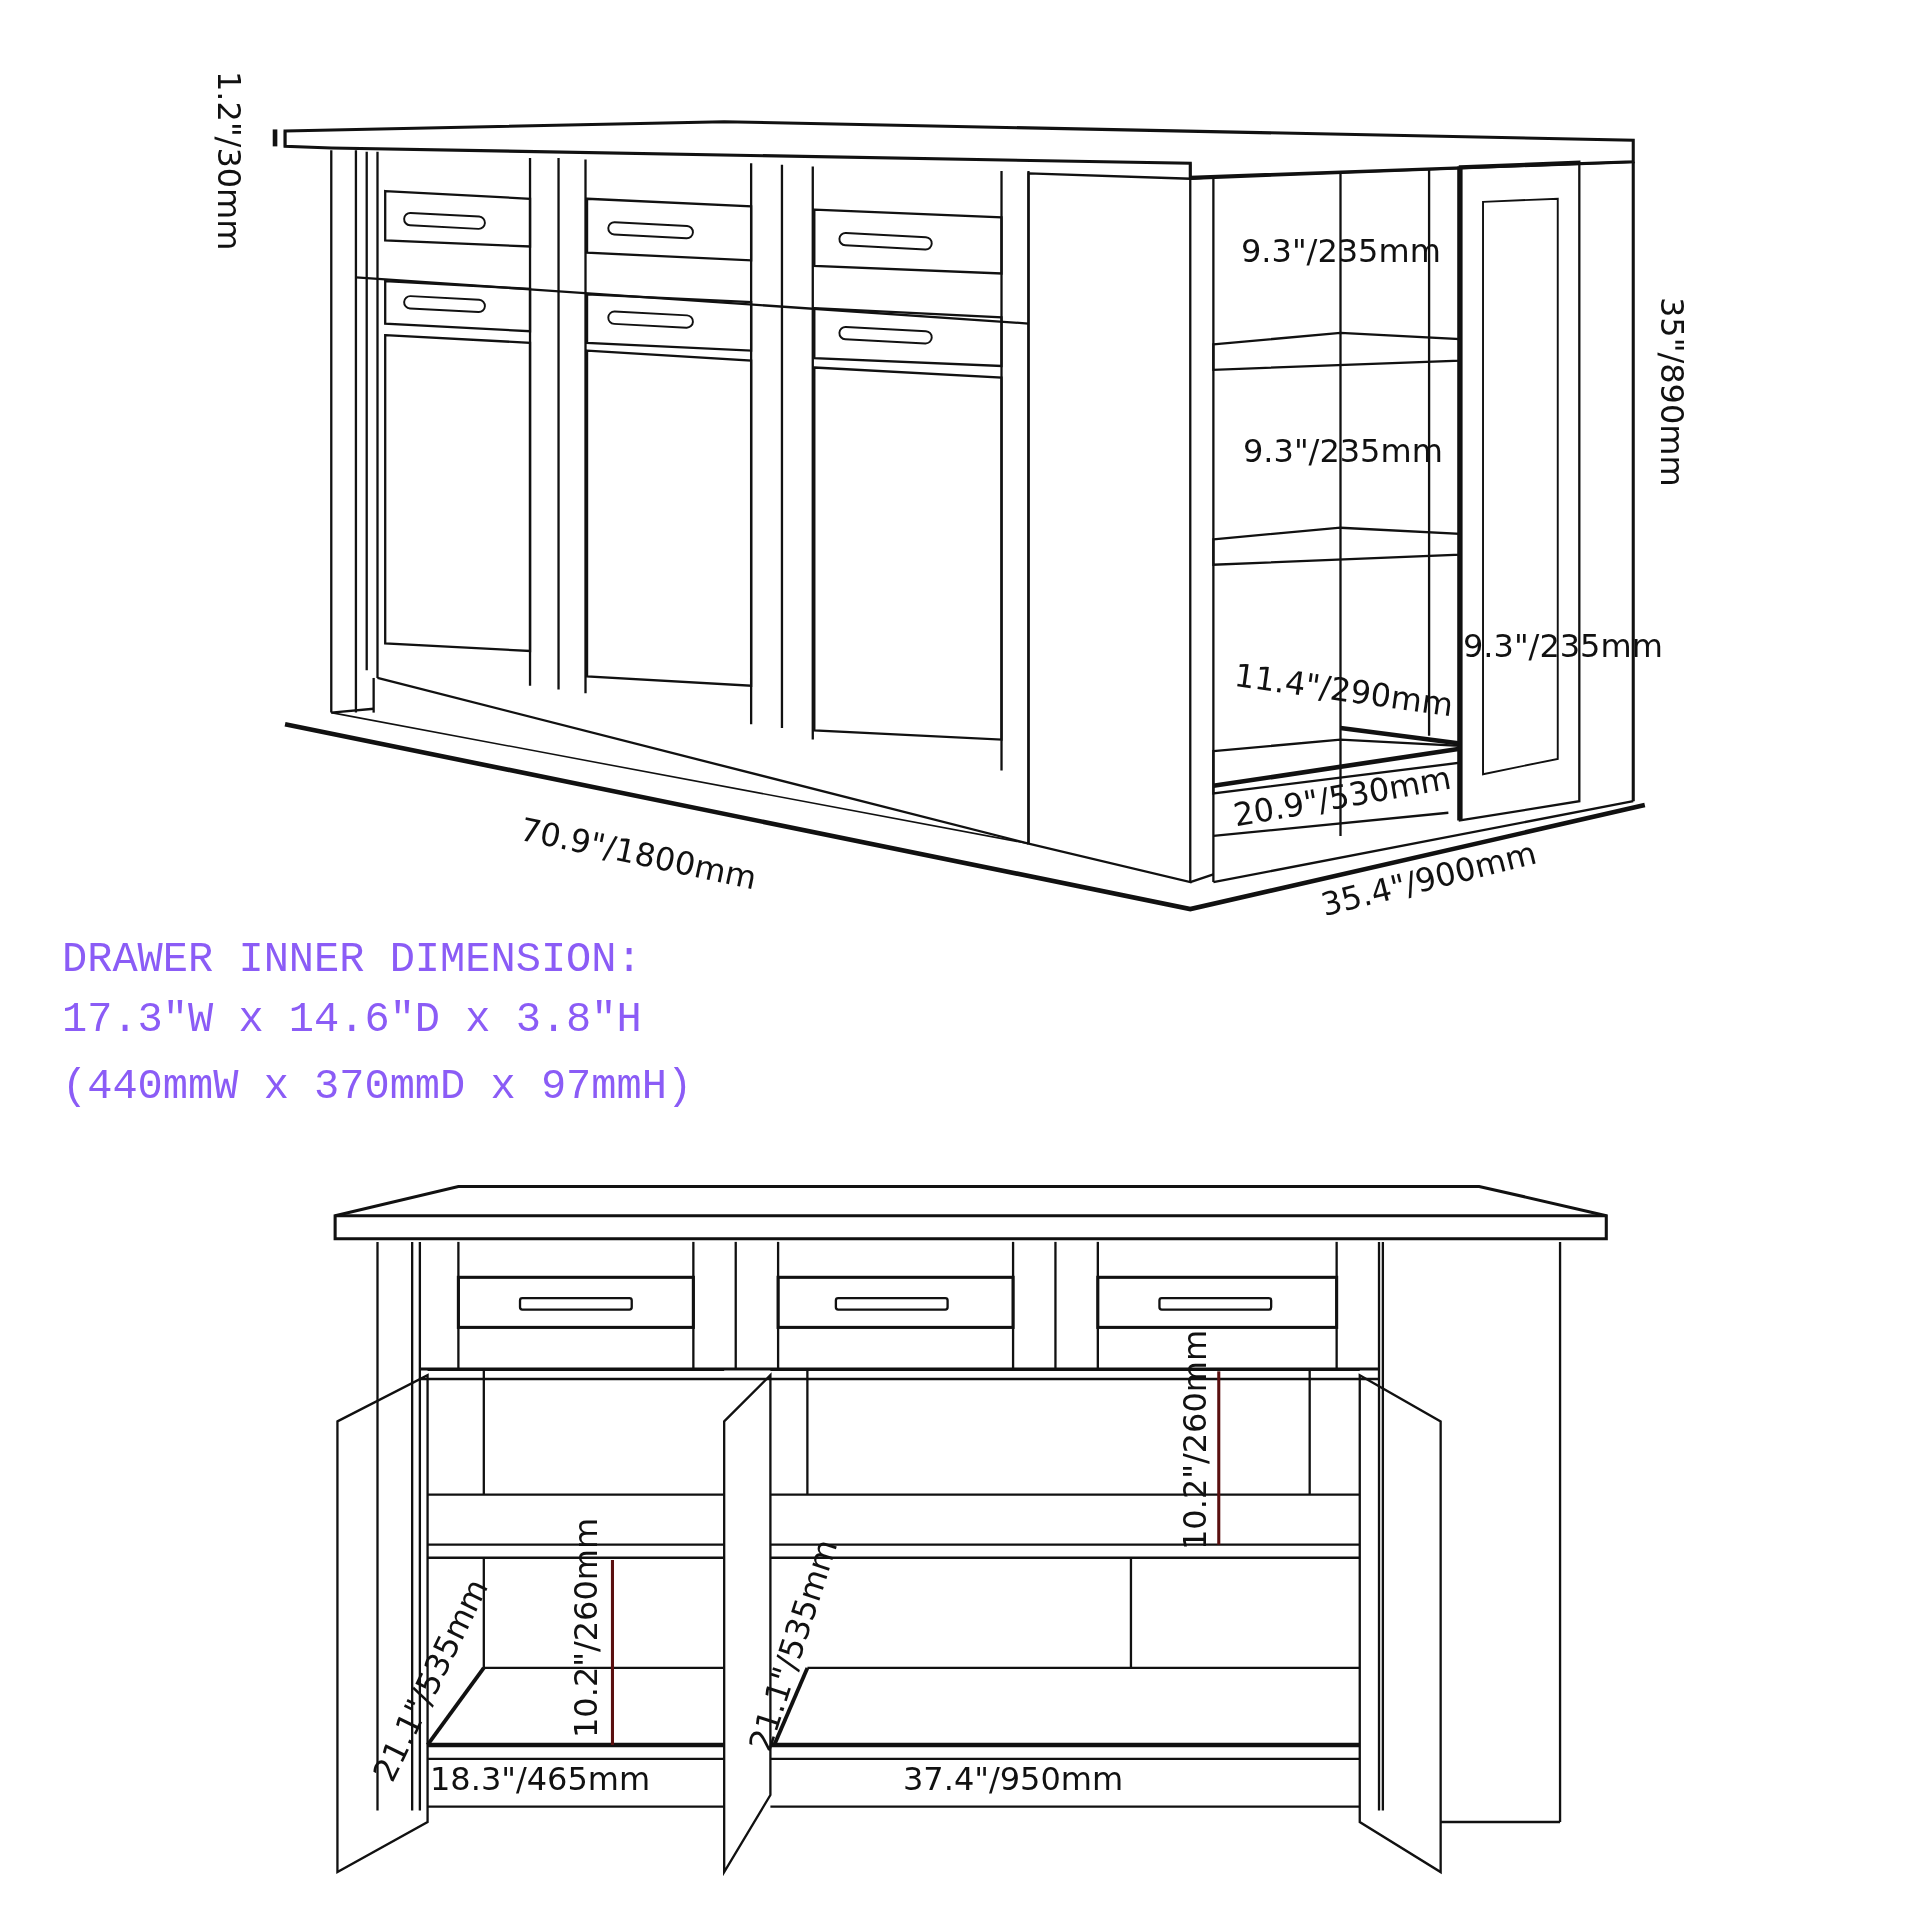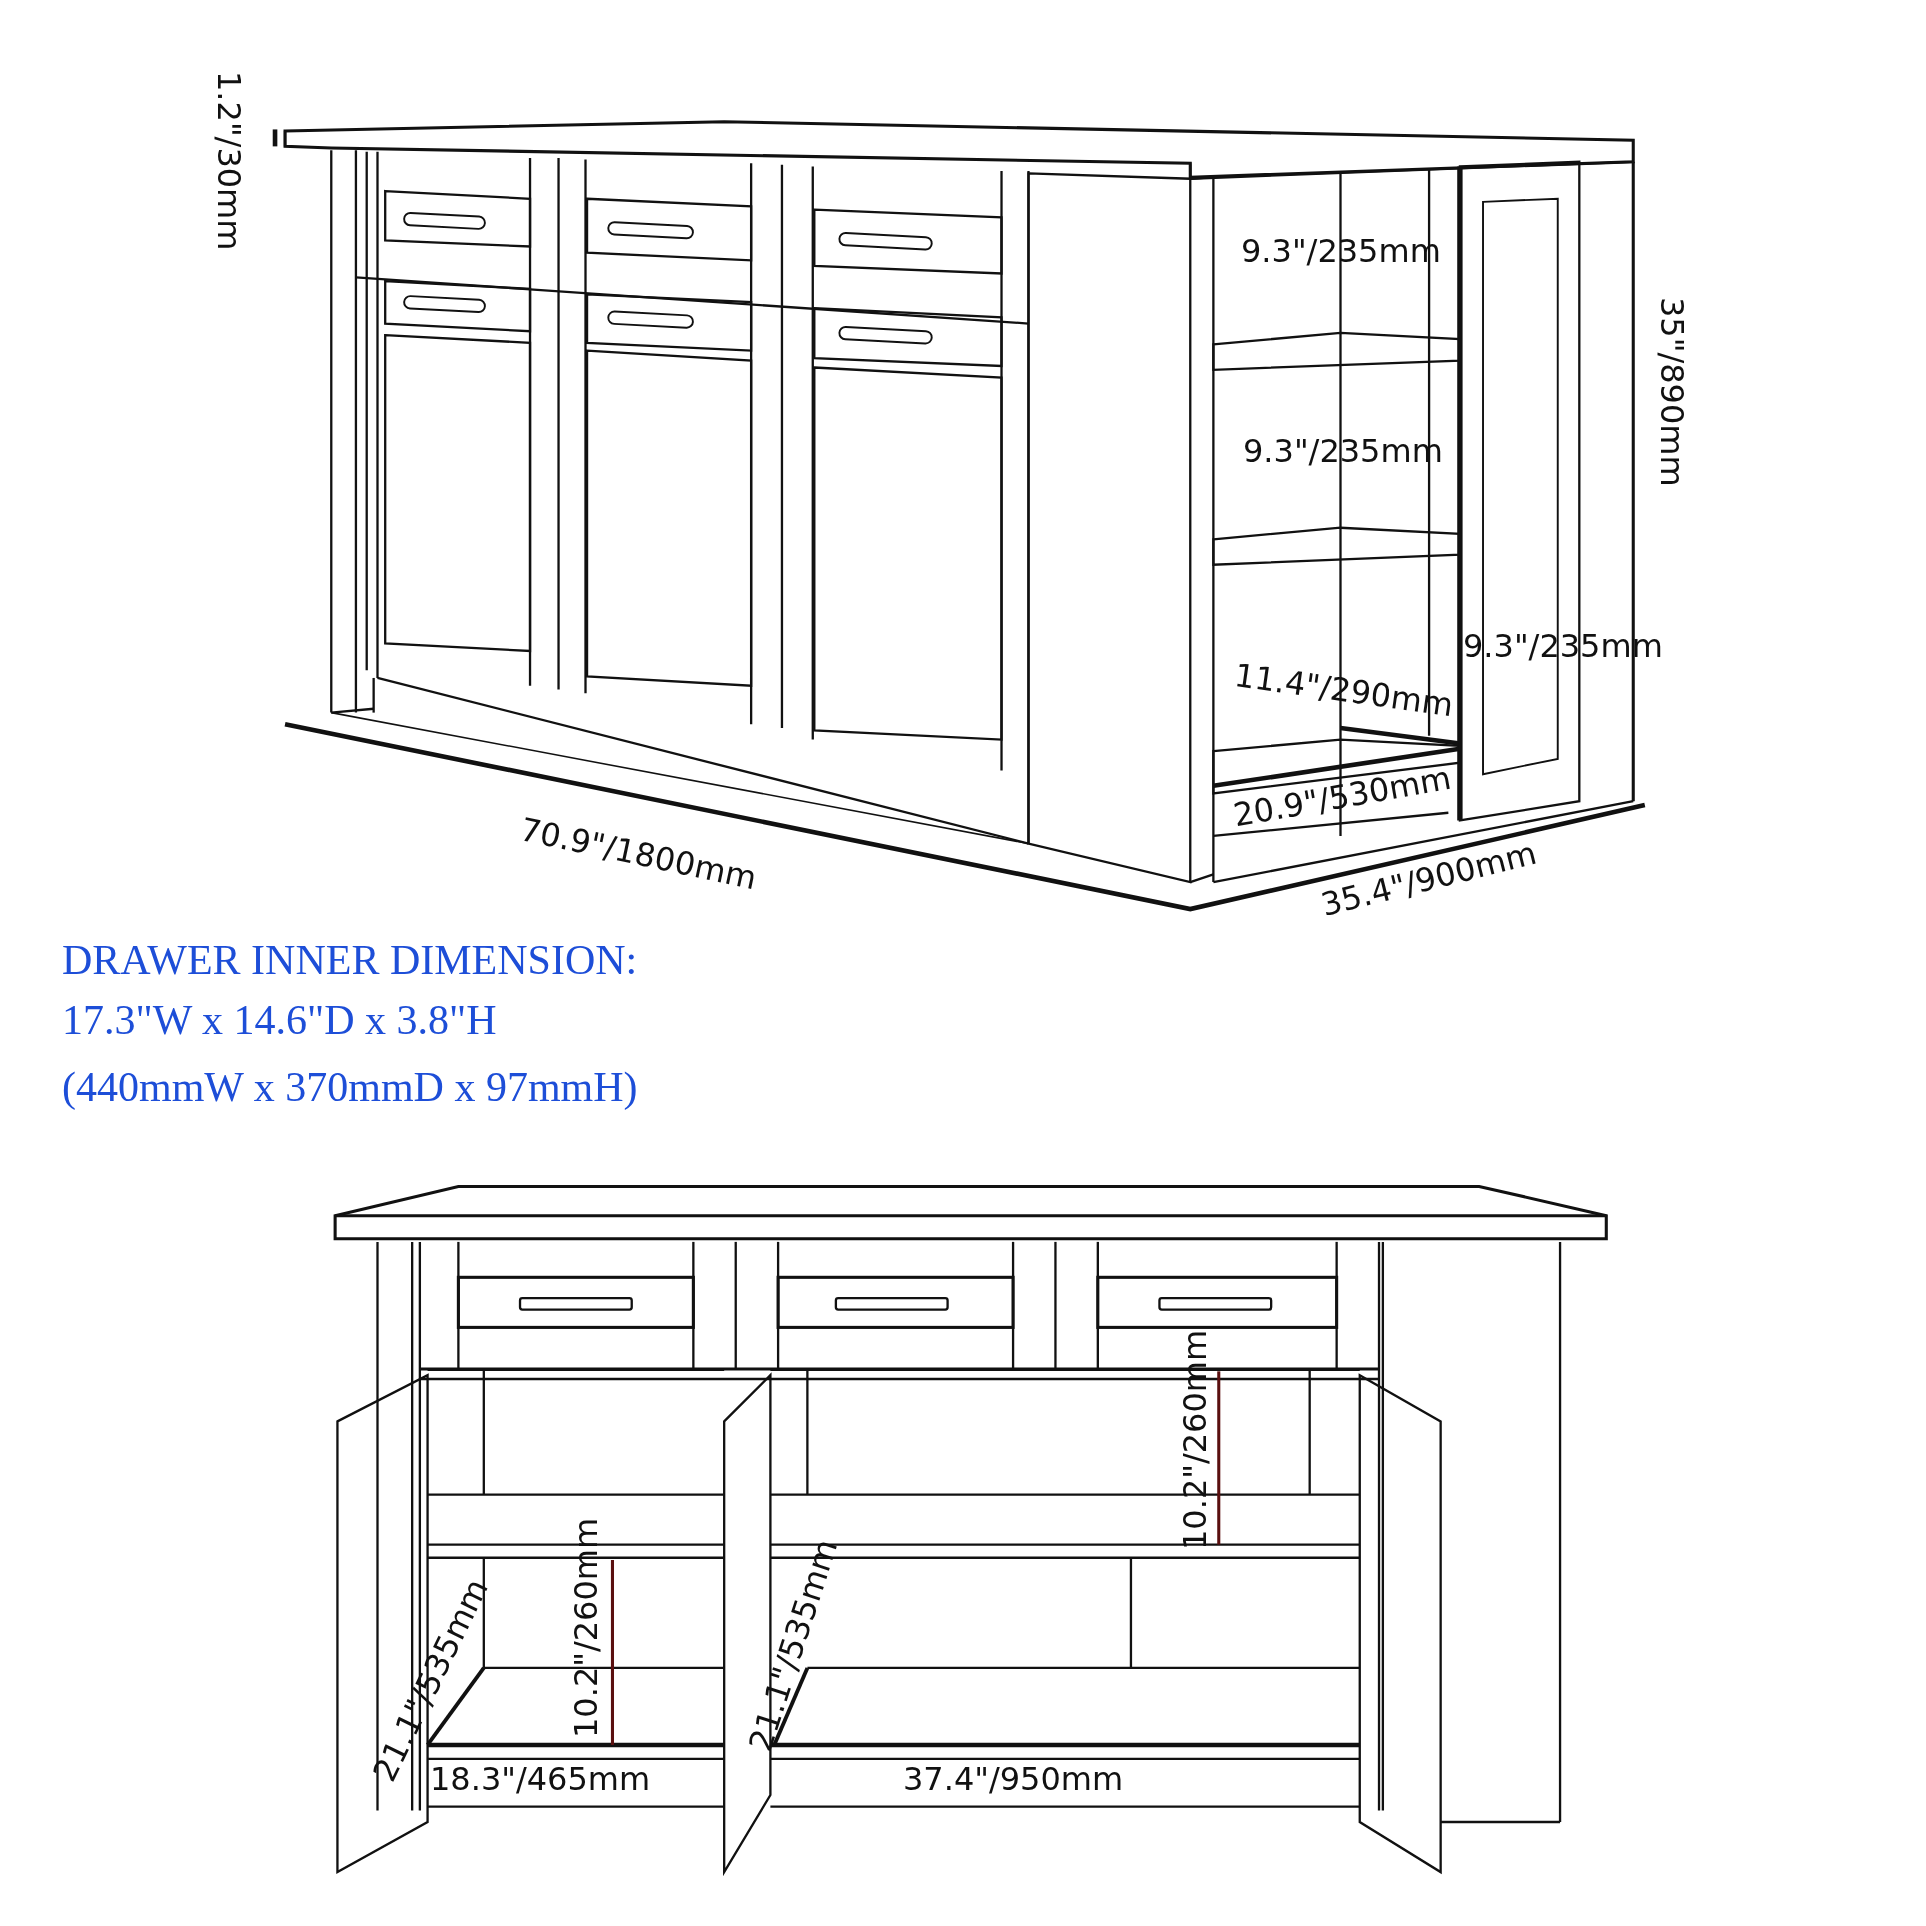--- a/index.html
+++ b/index.html
@@ -1,19 +1,19 @@
 <!DOCTYPE html>
 <html style="font-size:12.3px"><head>
 <meta charset="utf-8">
 <style>
   html, body { margin: 0; padding: 0; background: #ffffff; }
   body { width: 1926px; height: 1926px; position: relative; overflow: hidden; font-family: "DejaVu Sans", sans-serif; }
   svg.drawing { position: absolute; left: 0; top: 0; width: 1926px; height: 1926px; }
   .lbl { position: absolute; color: #111; white-space: nowrap; font-family: "DejaVu Sans", sans-serif; font-size: 32px; line-height: 1; transform-origin: 0 0; }
-  .spec { position: absolute; left: 62px; color: #1d4ed8; font-family: Liberation Serif, serif; font-size: 42px; line-height: 1; }
+  .spec { position: absolute; left: 62px; color: #8b5cf6; font-family: Liberation Mono, monospace; font-size: 42px; line-height: 1; }
 </style>
 </head>
 <body>
 
 <svg class="drawing" viewBox="0 0 2500 2500" fill="none" stroke="#111" stroke-width="3">
 
   <g>
 
     <polygon points="370,170 940,158 2120,182 2120,210 1545,230 1545,212 430,192 370,190" stroke-width="4"></polygon>
     <line x1="370" y1="170" x2="370" y2="190"></line>

